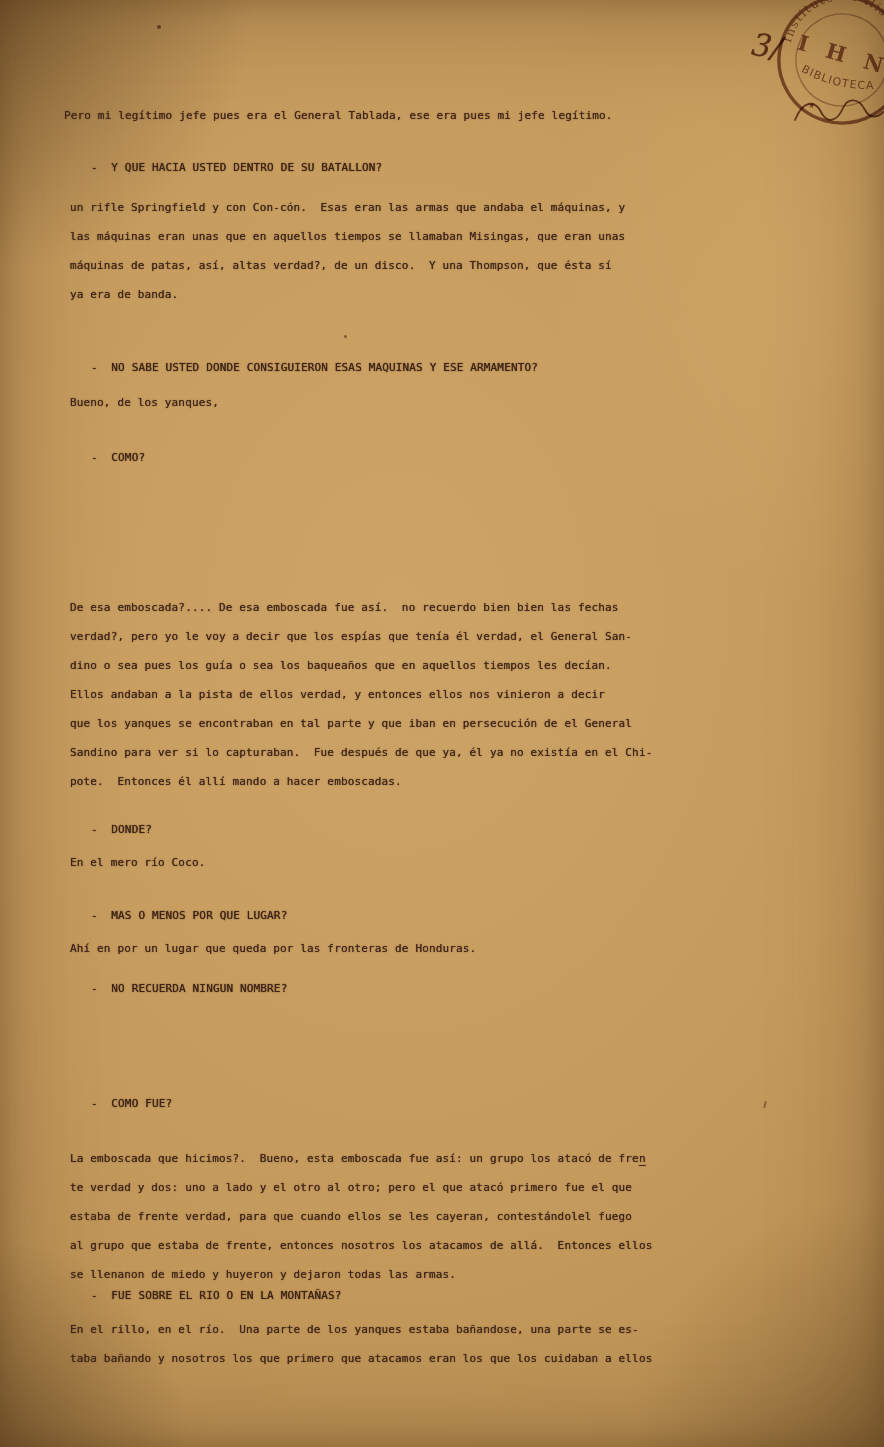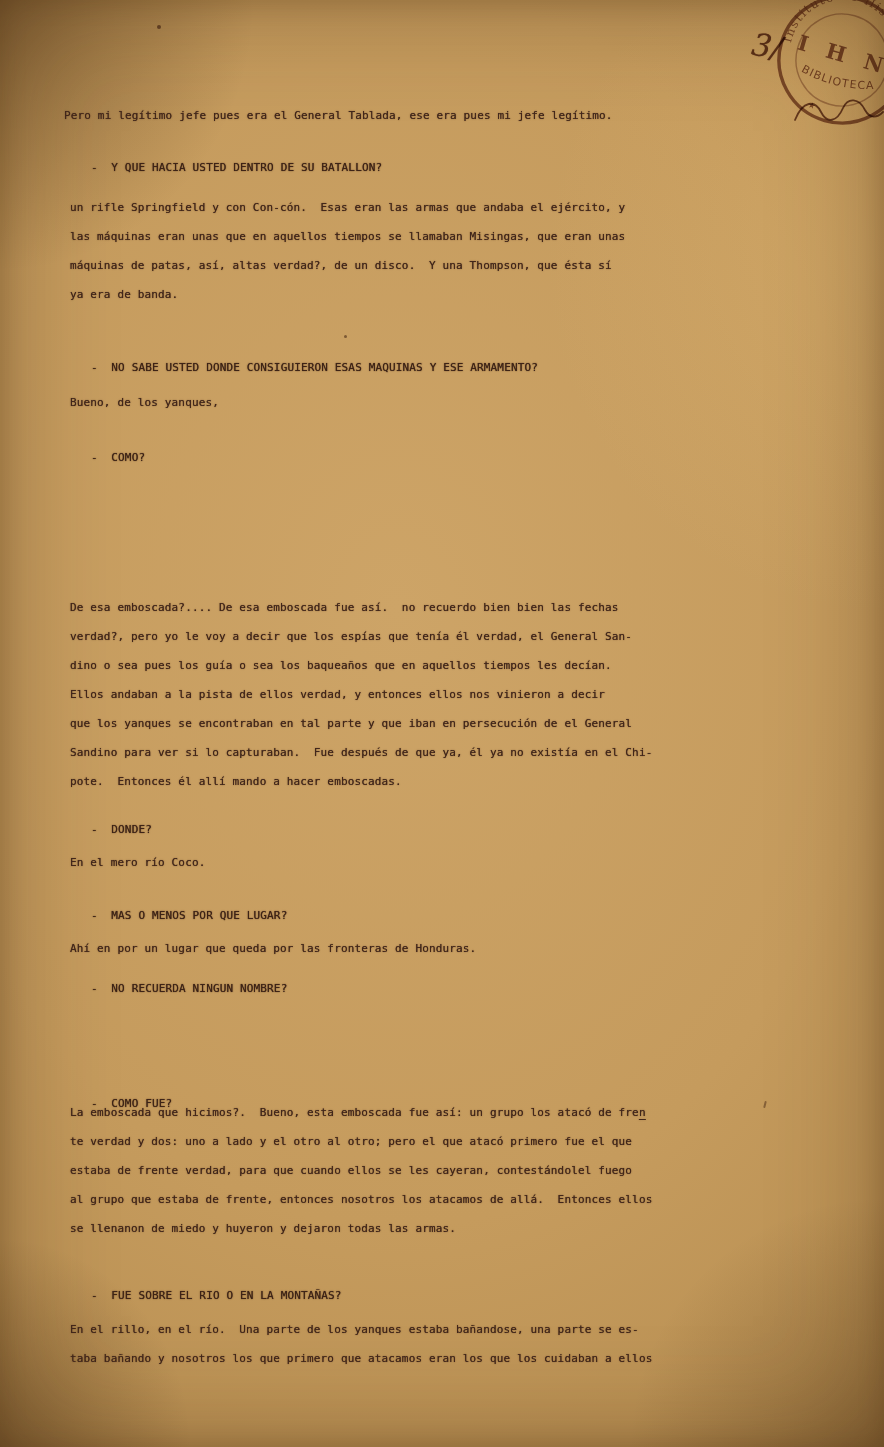--- a/index.html
+++ b/index.html
@@ -52,21 +52,21 @@
 <div class="page">
 
   <div class="block open" style="top:101px">
     <div class="line">Pero mi legítimo jefe pues era el General Tablada, ese era pues mi jefe legítimo.</div>
   </div>
 
   <div class="block q" style="top:153px">
     <div class="line">-  Y QUE HACIA USTED DENTRO DE SU BATALLON?</div>
   </div>
   <div class="block" style="top:193px">
-    <div class="line">un rifle Springfield y con Con-cón.  Esas eran las armas que andaba el ejército, y</div>
+    <div class="line">un rifle Springfield y con Con-cón.  Esas eran las armas que andaba el máquinas, y</div>
     <div class="line">las máquinas eran unas que en aquellos tiempos se llamaban Misingas, que eran unas</div>
     <div class="line">máquinas de patas, así, altas verdad?, de un disco.  Y una Thompson, que ésta sí</div>
     <div class="line">ya era de banda.</div>
   </div>
 
   <div class="block q" style="top:353px">
     <div class="line">-  NO SABE USTED DONDE CONSIGUIERON ESAS MAQUINAS Y ESE ARMAMENTO?</div>
   </div>
   <div class="block" style="top:388px">
     <div class="line">Bueno, de los yanques,</div>
@@ -100,21 +100,21 @@
     <div class="line">Ahí en por un lugar que queda por las fronteras de Honduras.</div>
   </div>
 
   <div class="block q" style="top:974px">
     <div class="line">-  NO RECUERDA NINGUN NOMBRE?</div>
   </div>
 
   <div class="block q" style="top:1089px">
     <div class="line">-  COMO FUE?</div>
   </div>
-  <div class="block" style="top:1098px">
+  <div class="block" style="top:1144px">
     <div class="line"><span>La emboscada que hicimos?.  Bueno, esta emboscada fue así: un grupo los atacó de fre</span><span class="u">n</span></div>
     <div class="line">te verdad y dos: uno a lado y el otro al otro; pero el que atacó primero fue el que</div>
     <div class="line">estaba de frente verdad, para que cuando ellos se les cayeran, contestándolel fuego</div>
     <div class="line">al grupo que estaba de frente, entonces nosotros los atacamos de allá.  Entonces ellos</div>
     <div class="line">se llenanon de miedo y huyeron y dejaron todas las armas.</div>
   </div>
 
   <div class="block q" style="top:1281px">
     <div class="line">-  FUE SOBRE EL RIO O EN LA MONTAÑAS?</div>
   </div>

